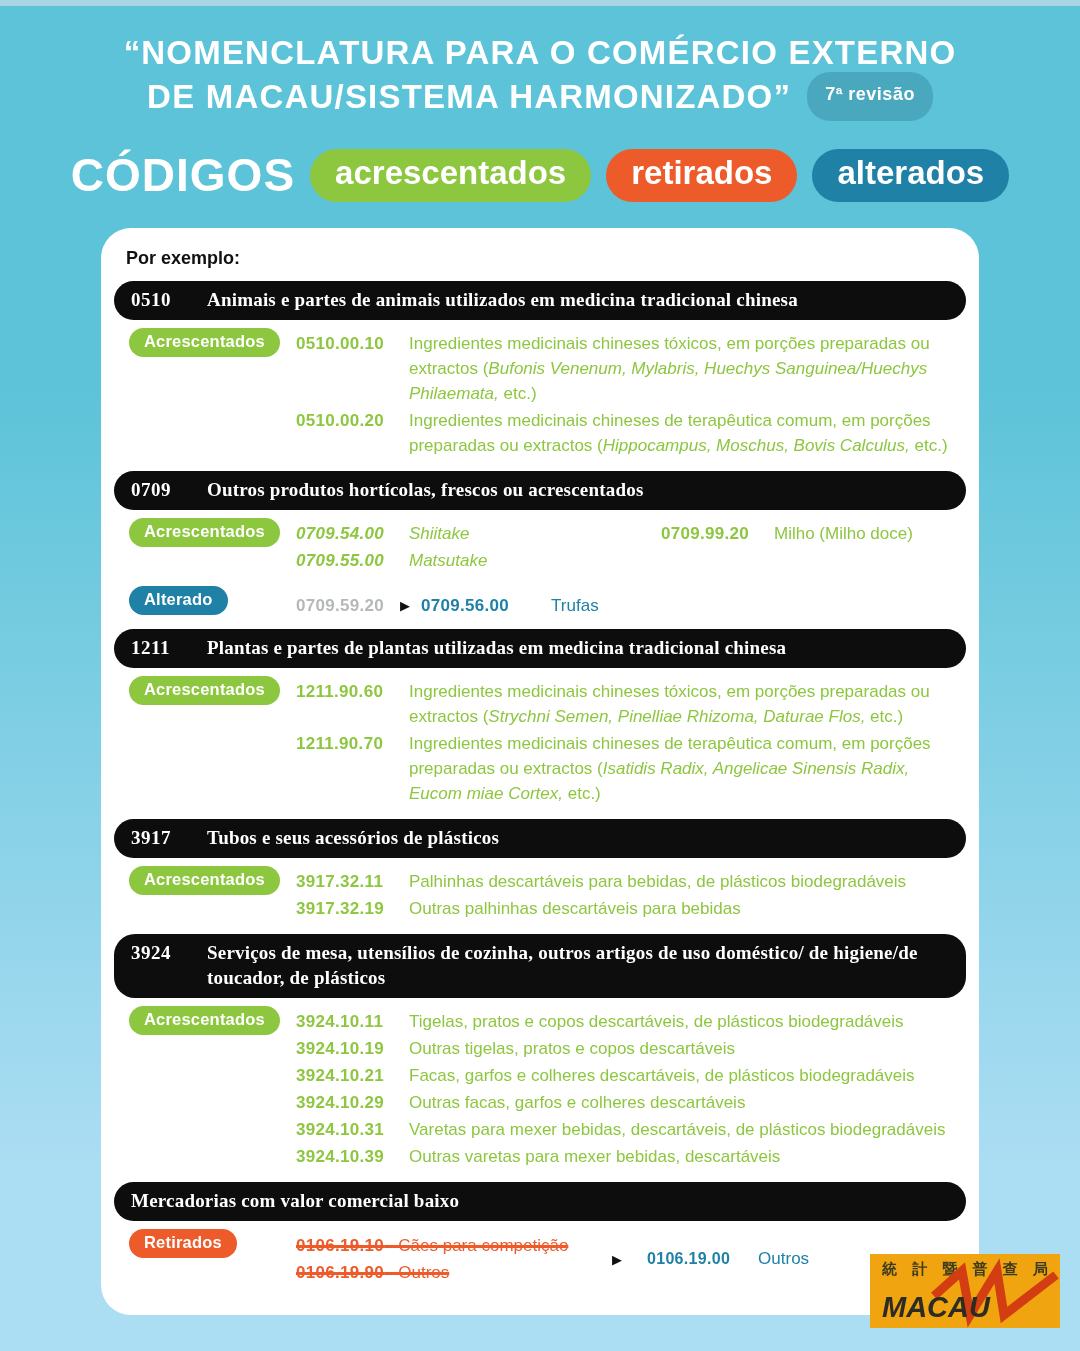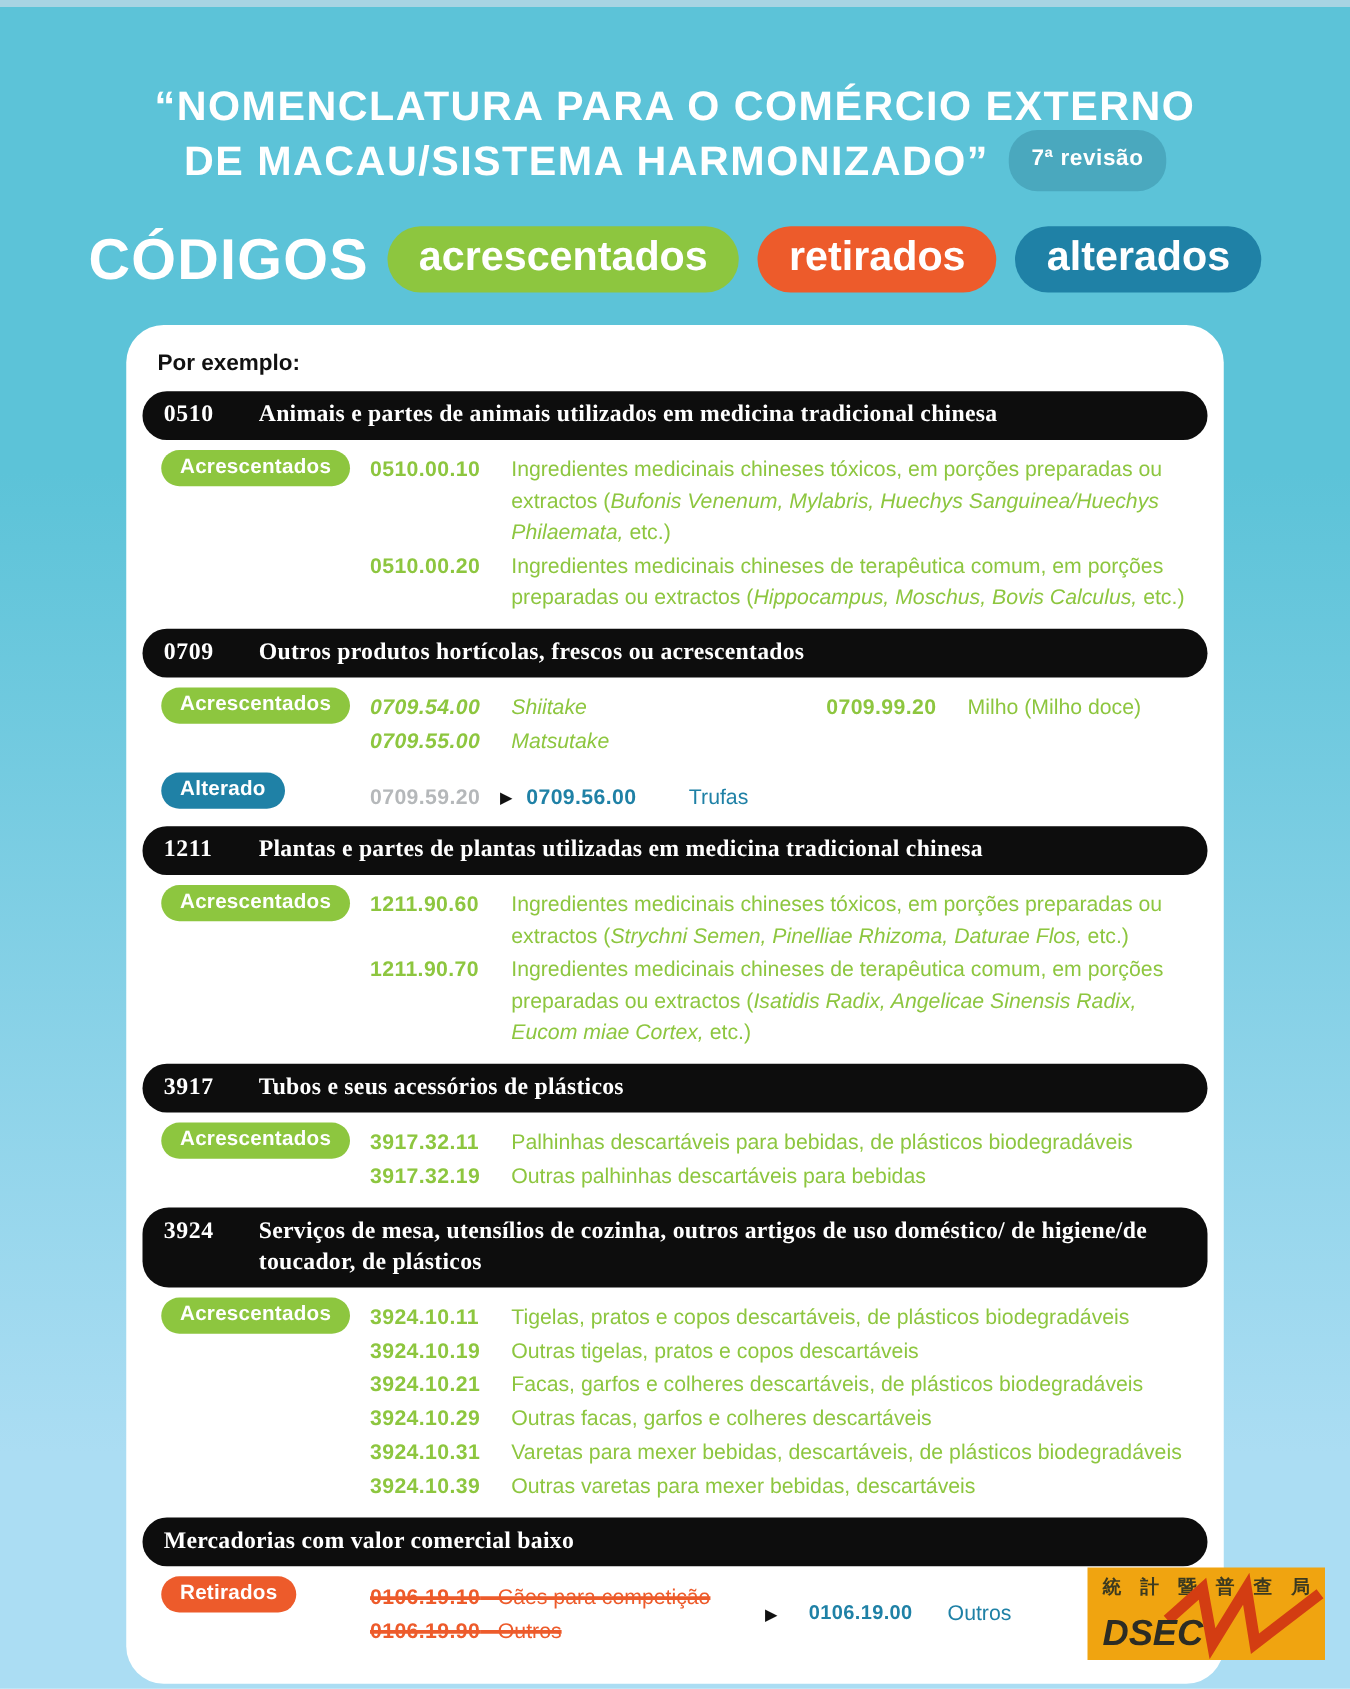--- a/index.html
+++ b/index.html
@@ -5,21 +5,21 @@
   html,body{margin:0;padding:0;}
   body{
     width:1080px;height:1351px;position:relative;overflow:hidden;
     font-family:"Liberation Sans",sans-serif;
     background:linear-gradient(180deg,
       var(--top-strip,#a8d4e3) 0px, var(--top-strip,#a8d4e3) 6px,
       var(--background-top,#5cc3d8) 6px, var(--background-top,#5cc3d8) 28%,
       var(--background-bottom,#abddf3) 86%);
   }
   
-  header{ text-align:center; padding-top:65px; color:#ffffff; }
+  header{ text-align:center; padding-top:33px; color:#ffffff; }
   .title-line{ font-size:33px; font-weight:bold; letter-spacing:1.2px; line-height:39px; }
   .title-line2{ display:flex; justify-content:center; align-items:center; gap:16px; }
   .rev-badge{
     background:var(--revision-badge-bg,#4aa8be); border-radius:23px;
     padding:3px 18px 7px; font-size:18px; font-weight:bold; letter-spacing:.5px;
   }
   .codigos-row{ margin-top:27px; display:flex; justify-content:center; align-items:center; gap:15px; }
   .codigos{ font-size:46px; font-weight:bold; letter-spacing:1px; }
   .hbadge{ font-size:33px; font-weight:bold; padding:5px 25px 10px; border-radius:28px; }
   .hbadge.added  { background:var(--added-green,#8dc63f); }
@@ -268,14 +268,14 @@
       <span>統</span>
       <span>計</span>
       <span>暨</span>
       <span>普</span>
       <span>查</span>
       <span>局</span>
     </div>
   <svg class="logo-zigzag" width="190" height="74" viewBox="0 0 190 74">
     <polyline points="64,42 92,17 100,61 127,17 134,61 186,21" fill="none" stroke="#d33d12" stroke-width="9" stroke-linejoin="miter"></polyline>
   </svg>
-  <div class="logo-dsec">DSEC</div>
+  <div class="logo-dsec">MACAU</div>
 </div>
 
 </body></html>

